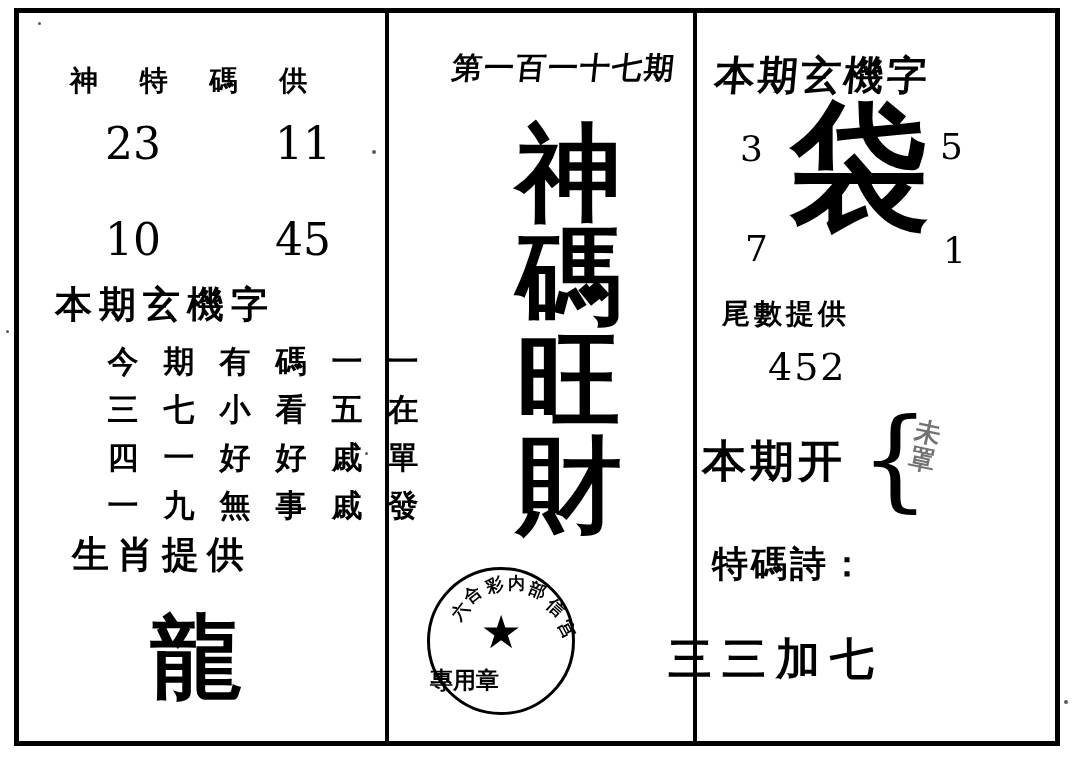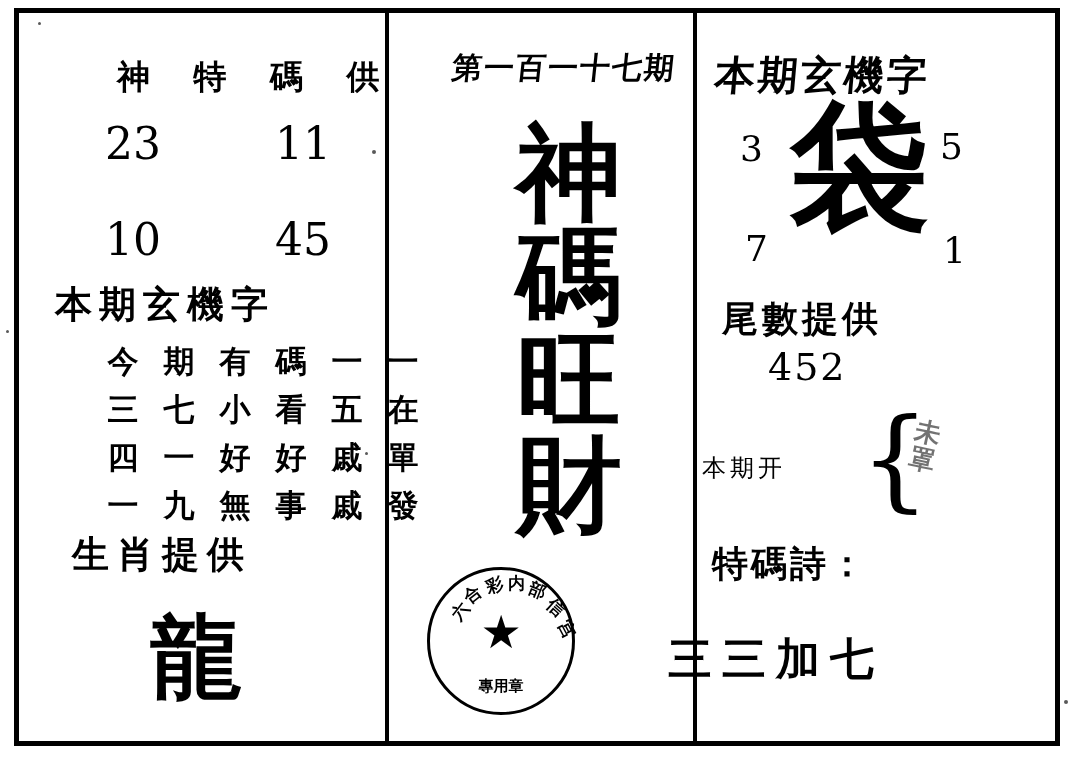--- a/index.html
+++ b/index.html
@@ -41,25 +41,24 @@
   .divider.left  { left: 385px; }
   .divider.right { left: 693px; }
 
   .zone { position: absolute; }
 
   .cn { font-family: "DejaVu Sans", sans-serif; font-weight: 700; }
   .num { font-family: "DejaVu Serif", serif; font-weight: 400; }
 
   
   .l-title {
-    left: 70px; top: 55px;
-    font-size: 33px;
+    left: 70px; top: 62px;
+    font-size: 28px;
     letter-spacing: 16px;
     font-weight: 700;
-    margin-left: 47px;
   }
   .l-num-row1 { left: 95px; top: 118px; width: 270px; }
   .l-num-row2 { left: 95px; top: 214px; width: 270px; }
   .l-num-row1 span, .l-num-row2 span {
     font-size: 44px;
     font-family: "DejaVu Serif", serif;
   }
   .l-num-row1 .a, .l-num-row2 .a { position: absolute; left: 10px; }
   .l-num-row1 .b, .l-num-row2 .b { position: absolute; left: 180px; }
 
@@ -125,22 +124,22 @@
     position: absolute;
     left: 50%; top: 44%;
     transform: translate(-50%, -50%);
     font-size: 46px;
     line-height: 46px;
   }
   .stamp .bottom-text {
     position: absolute;
     left: 0; right: 0;
     bottom: 16px;
-    text-align: center;
-    font-size: 15px;
+    text-align: left;
+    font-size: 23px;
     font-weight: 700;
   }
   .stamp .arc {
     position: absolute;
     font-size: 17px;
     font-weight: 700;
     transform-origin: center center;
   }
 
   
@@ -158,34 +157,34 @@
     font-weight: 700;
     font-family: "DejaVu Serif", serif;
   }
   .r-c1 { left: 740px; top: 128px; font-size: 36px; font-family: "DejaVu Serif", serif; }
   .r-c2 { left: 940px; top: 126px; font-size: 36px; font-family: "DejaVu Serif", serif; }
   .r-c3 { left: 745px; top: 228px; font-size: 36px; font-family: "DejaVu Serif", serif; }
   .r-c4 { left: 943px; top: 230px; font-size: 36px; font-family: "DejaVu Serif", serif; }
 
   .r-tail-head {
     left: 722px; top: 295px;
-    font-size: 36px;
+    font-size: 28px;
     font-weight: 700;
     letter-spacing: 4px;
   }
   .r-tail-num {
     left: 768px; top: 345px;
     font-size: 38px;
     font-family: "DejaVu Serif", serif;
     letter-spacing: 2px;
   }
   .r-open-label {
-    left: 702px; top: 452px;
-    font-size: 24px;
-    font-weight: 400;
+    left: 702px; top: 432px;
+    font-size: 44px;
+    font-weight: 700;
     letter-spacing: 4px;
   }
   .r-brace {
     left: 860px; top: 404px;
     font-size: 110px;
     line-height: 110px;
     font-family: "DejaVu Serif", serif;
   }
   .r-open-val {
     left: 905px; top: 418px;

